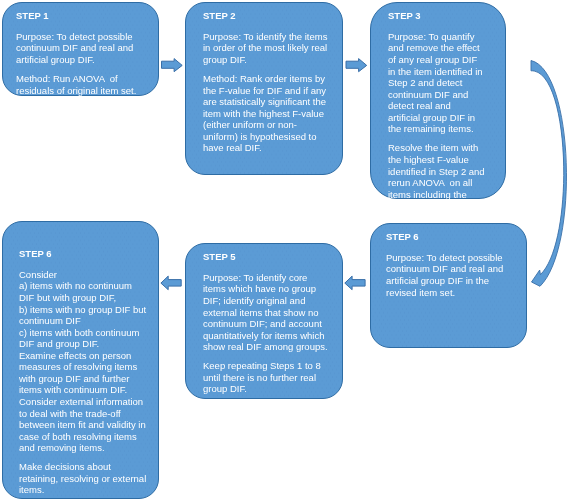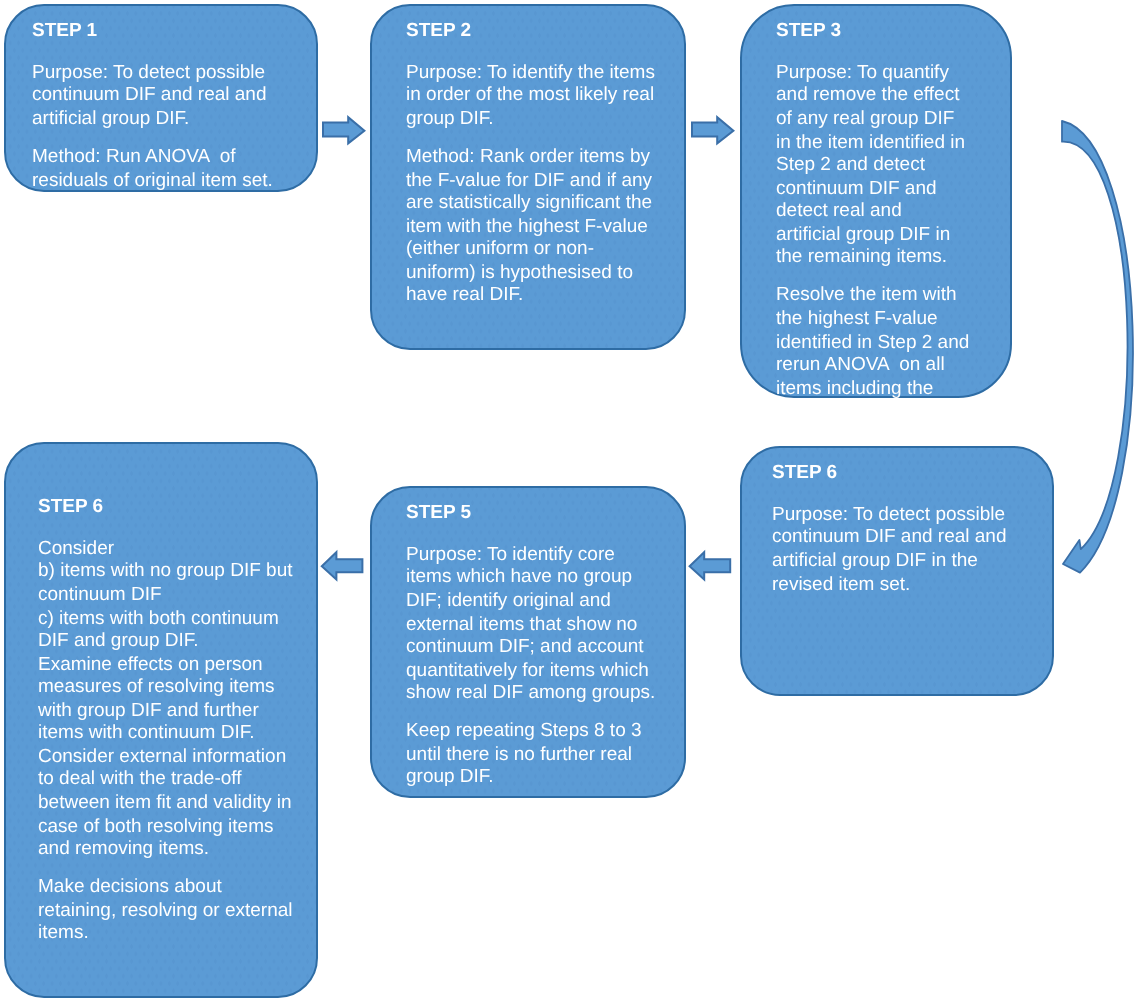--- a/index.html
+++ b/index.html
@@ -53,27 +53,28 @@
   <div class="gaph"></div>
   <p class="para"><b>Purpose:</b><span> To detect possible continuum DIF and real and artificial group DIF in the revised item set.</span></p>
   <div class="gap"></div>
 </div>
 
 <div class="box" style="left:185px;top:223px;width:158px;height:156px;padding:7px 13px 0 17px;margin-top:20px;">
   <div class="heading">STEP 5</div>
   <div class="gaph"></div>
   <p class="para"><b>Purpose:</b><span> To identify core items which have no group DIF; identify original and external items that show no continuum DIF; and account quantitatively for items which show real DIF among groups.</span></p>
   <div class="gap"></div>
-  <p class="para">Keep repeating Steps 8 to 3 until there is no further real group DIF.</p>
+  <p class="para">Keep repeating Steps 1 to 8 until there is no further real group DIF.</p>
 </div>
 
 <div class="box" style="left:2px;top:221px;width:157px;height:278px;padding:26px 10px 0 16px;">
   <div class="heading">STEP 6</div>
   <div class="gaph"></div>
   <p class="para"><b>Consider</b></p>
+  <p class="para">a) items with no continuum DIF but with group DIF,</p>
   <p class="para">b) items with no group DIF but continuum DIF</p>
   <p class="para">c) items with both continuum DIF and group DIF.</p>
   <p class="para"><b>Examine</b><span> effects on person measures of resolving items with group DIF and further items with continuum DIF. </span><b>Consider</b><span> external information to deal with the trade-off between item fit and validity in case of both resolving items and removing items.</span></p>
   <div class="gap"></div>
   <p class="para">Make decisions about retaining, resolving or external items.</p>
 </div>
 
 <svg class="conn" viewBox="0 0 567 502">
   <g>
     <path d="M161.5,61.2 L174.1,61.2 L174.1,58.6 L182.2,65.4 L174.1,71.7 L174.1,68.3 L161.5,68.3 Z" fill="#5b9bd5" stroke="#3a6fa8" stroke-width="1"></path>

